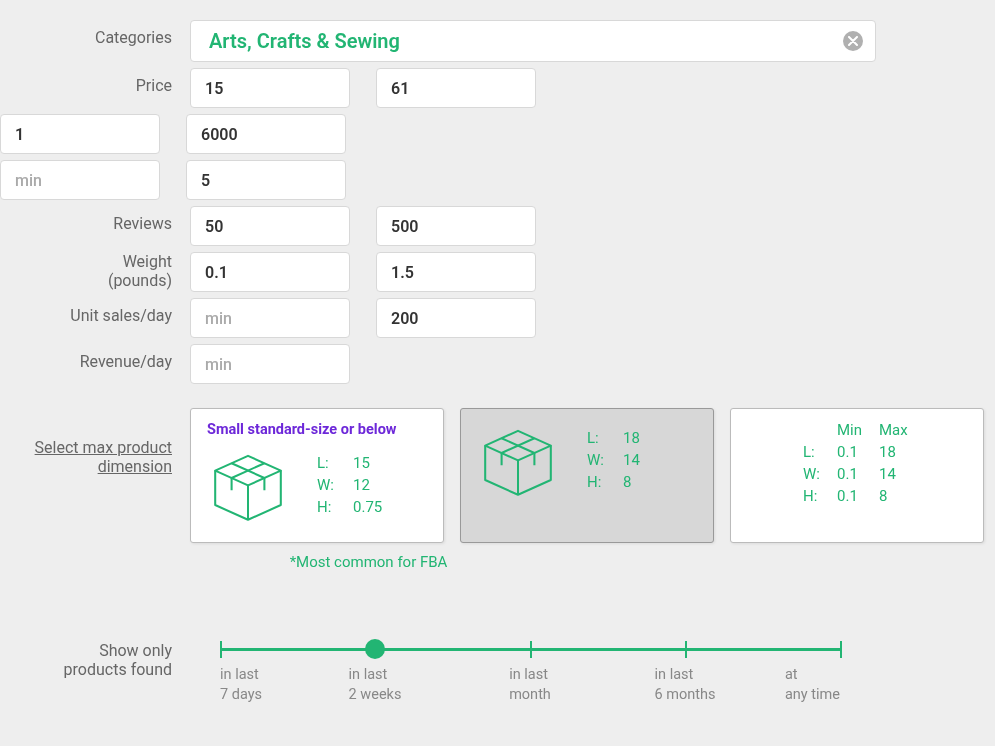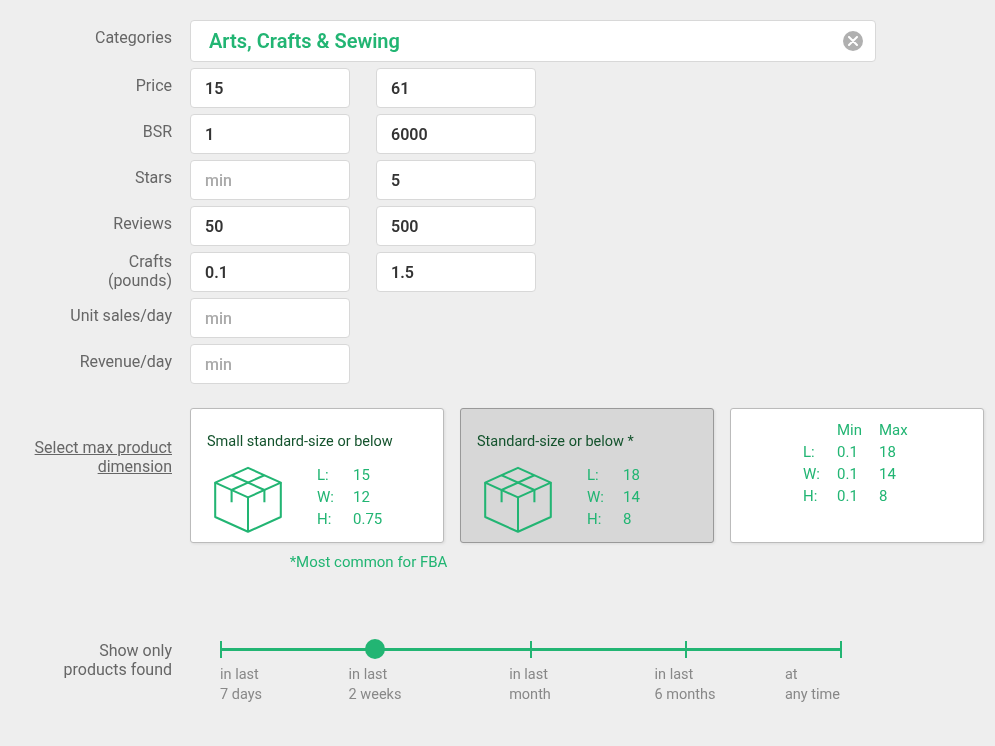--- a/index.html
+++ b/index.html
@@ -107,25 +107,24 @@
       padding: 12px 16px;
       cursor: pointer;
       position: relative;
       box-shadow: 1px 1px 3px rgba(0,0,0,0.08);
     }
     .dim-card.selected {
       background: #d7d7d7;
       border-color: #999;
     }
     .dim-card-title {
-      color: #14532d;
+      color: #6d28d9;
       font-size: 14.5px;
-      font-weight: 400;
+      font-weight: 700;
       margin-bottom: 8px;
-      margin-top: 12px;
     }
     .dim-card-body {
       display: flex;
       align-items: center;
       gap: 28px;
     }
     .box-svg {
       width: 82px;
       height: 82px;
       flex-shrink: 0;
@@ -260,57 +259,56 @@
 
 <div class="form-row">
   <div class="label-col">Price</div>
   <div class="inputs-col">
     <input class="small-input" value="15" style="">
     <input class="small-input" value="61" style="">
   </div>
 </div>
 
 <div class="form-row">
-  <div class="label-col">BSR</div>
   <div class="inputs-col">
     <input class="small-input" value="1" style="">
     <input class="small-input" value="6000" style="">
   </div>
 </div>
 
 <div class="form-row">
-  <div class="label-col">Stars</div>
   <div class="inputs-col">
     <input class="small-input" placeholder="min" style="">
     <input class="small-input" value="5" style="">
   </div>
 </div>
 
 <div class="form-row">
   <div class="label-col">Reviews</div>
   <div class="inputs-col">
     <input class="small-input" value="50" style="">
     <input class="small-input" value="500" style="">
   </div>
 </div>
 
 <div class="form-row">
   <div class="label-col two-line">
-    <span>Crafts</span><br><span>(pounds)</span>
+    <span>Weight</span><br><span>(pounds)</span>
   </div>
   <div class="inputs-col">
     <input class="small-input" value="0.1" style="">
     <input class="small-input" value="1.5" style="">
   </div>
 </div>
 
 <div class="form-row">
   <div class="label-col">Unit sales/day</div>
   <div class="inputs-col">
     <input class="small-input" placeholder="min" style="">
+    <input class="small-input" value="200" style="">
   </div>
 </div>
 
 <div class="form-row">
   <div class="label-col">Revenue/day</div>
   <div class="inputs-col">
     <input class="small-input" placeholder="min" style="">
   </div>
 </div>
 
@@ -343,21 +341,20 @@
             </div>
           <div class="dim-row">
               <span class="dim-key">H:</span>
               <span>0.75</span>
             </div>
         </div>
       </div>
     </div>
 
     <div class="dim-card selected">
-      <div class="dim-card-title">Standard-size or below *</div>
       <div class="dim-card-body">
         <svg class="box-svg" viewBox="0 0 100 100">
           <g fill="none" stroke="#22b573" stroke-width="2.5" stroke-linejoin="round">
             <polygon points="50,12 90,30 50,48 10,30"></polygon>
             <polyline points="10,30 10,72 50,90 90,72 90,30"></polyline>
             <line x1="50" y1="48" x2="50" y2="90"></line>
             <polyline points="30,21 70,39 70,54"></polyline>
             <polyline points="70,21 30,39 30,54"></polyline>
           </g>
         </svg>

